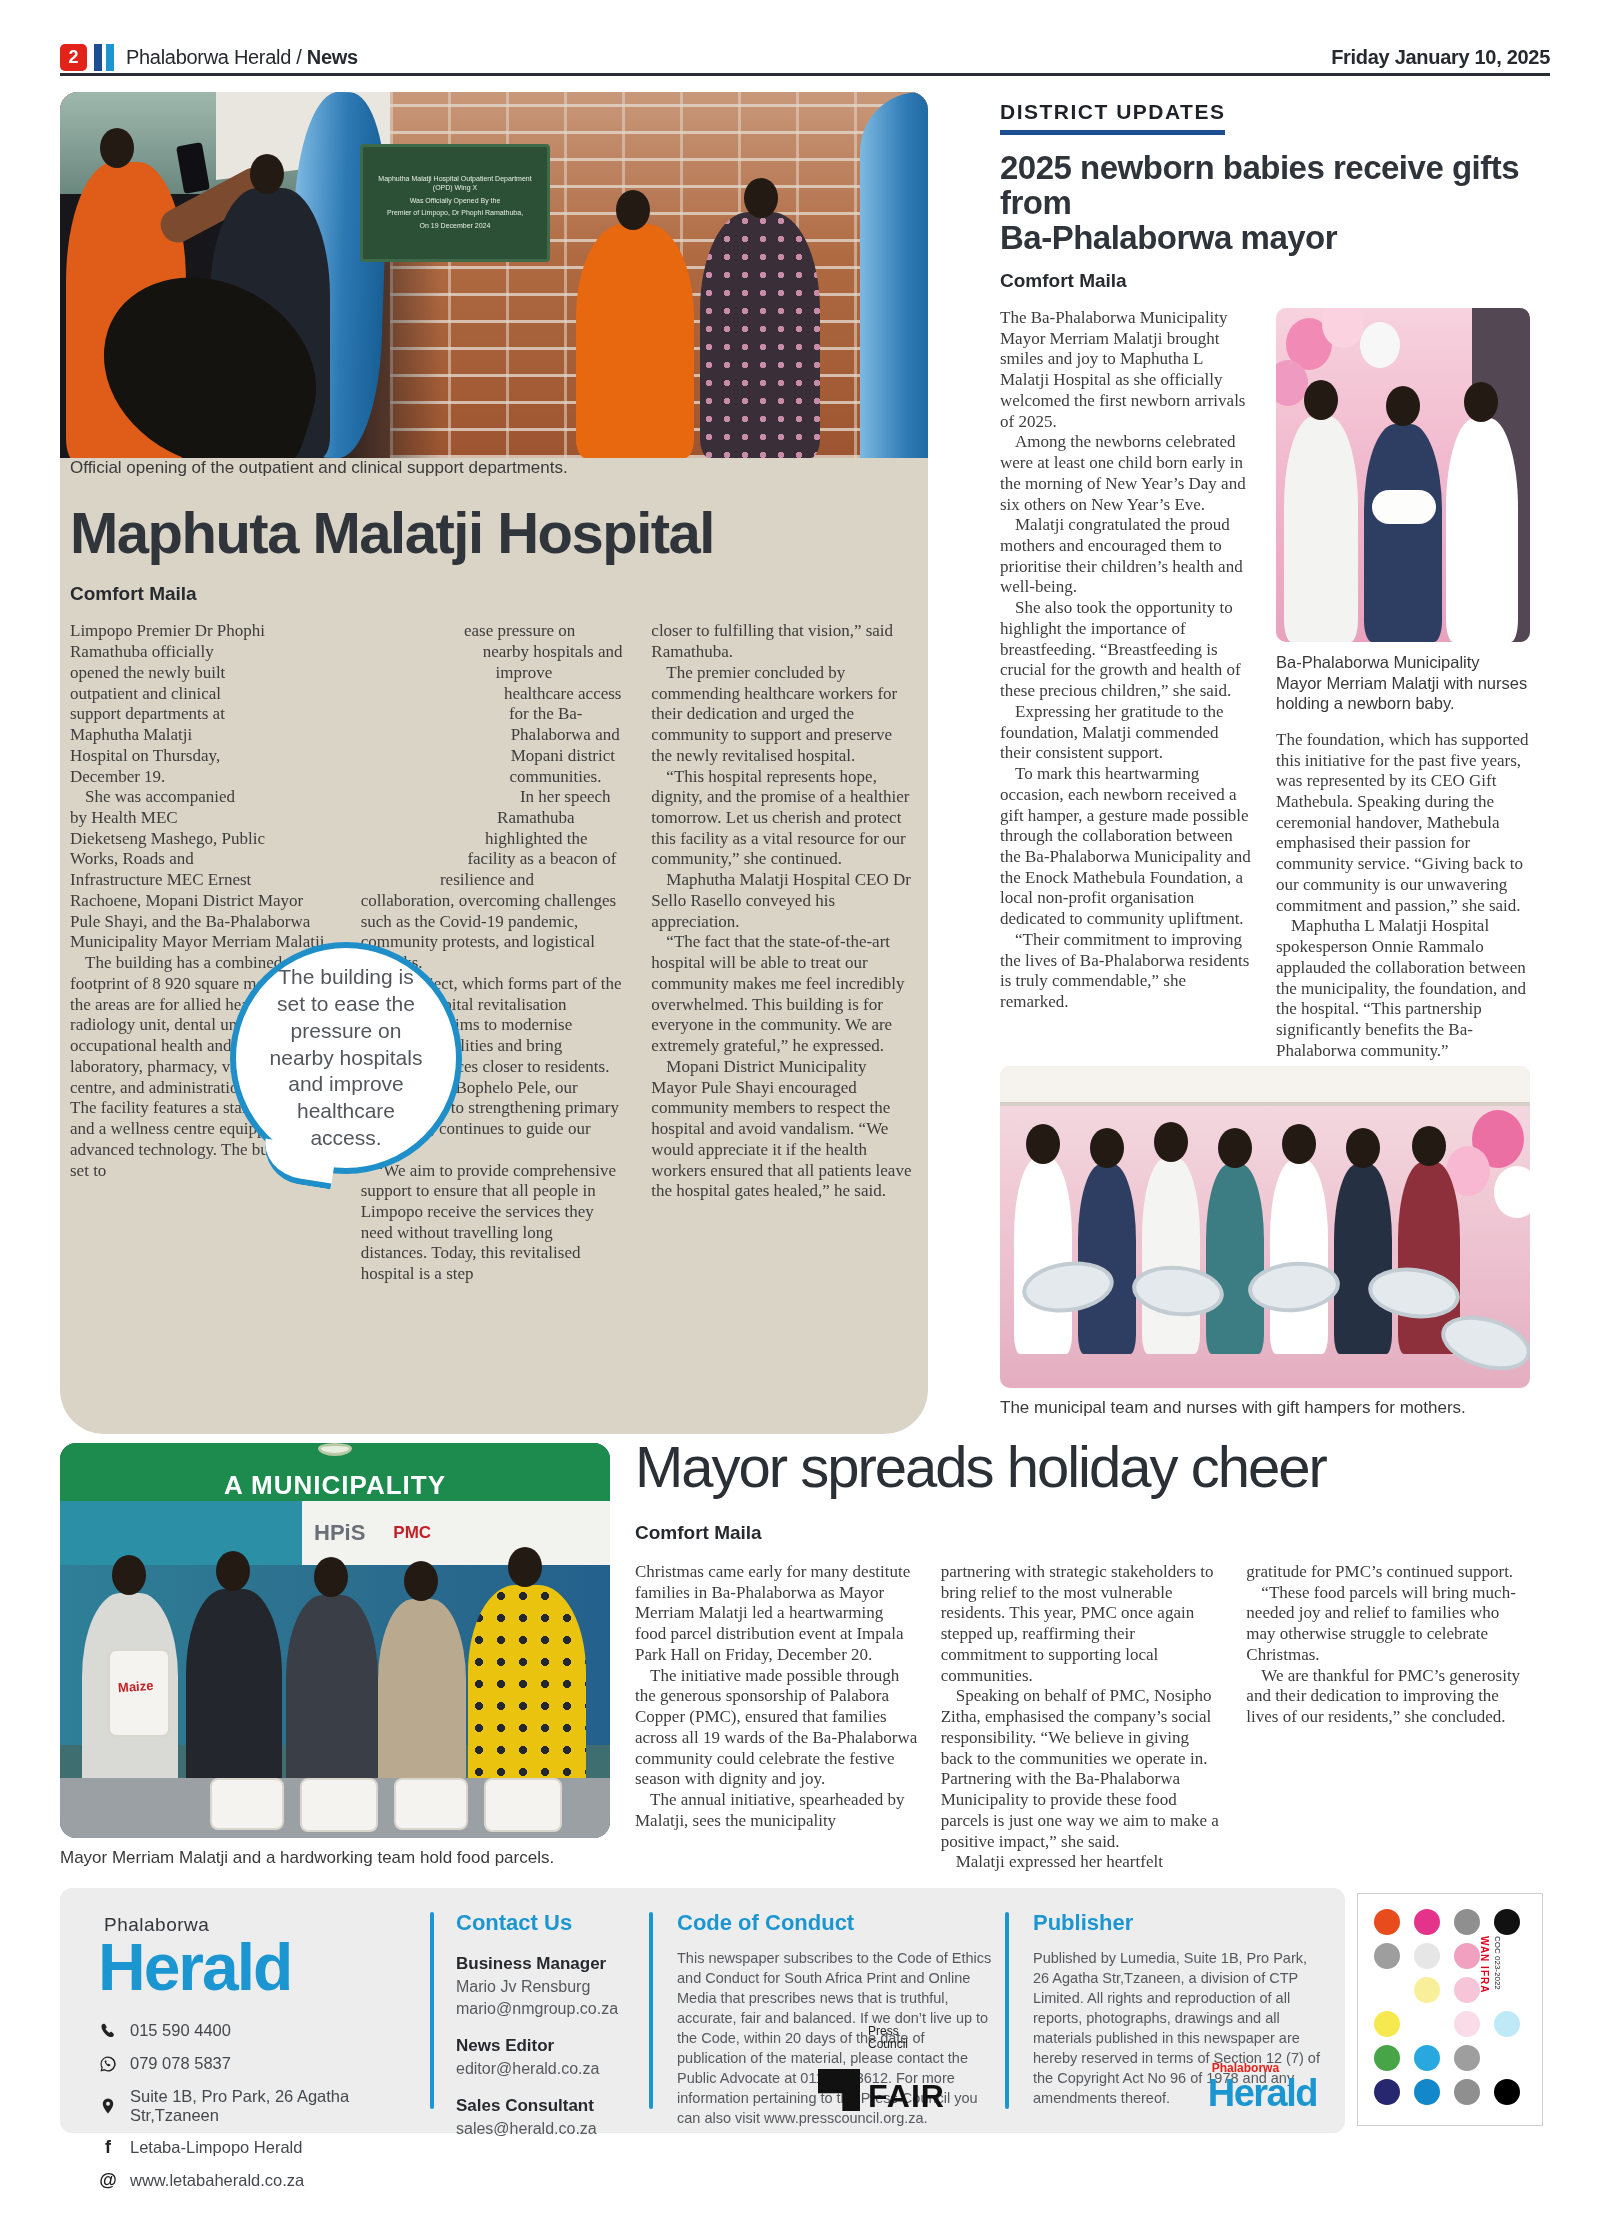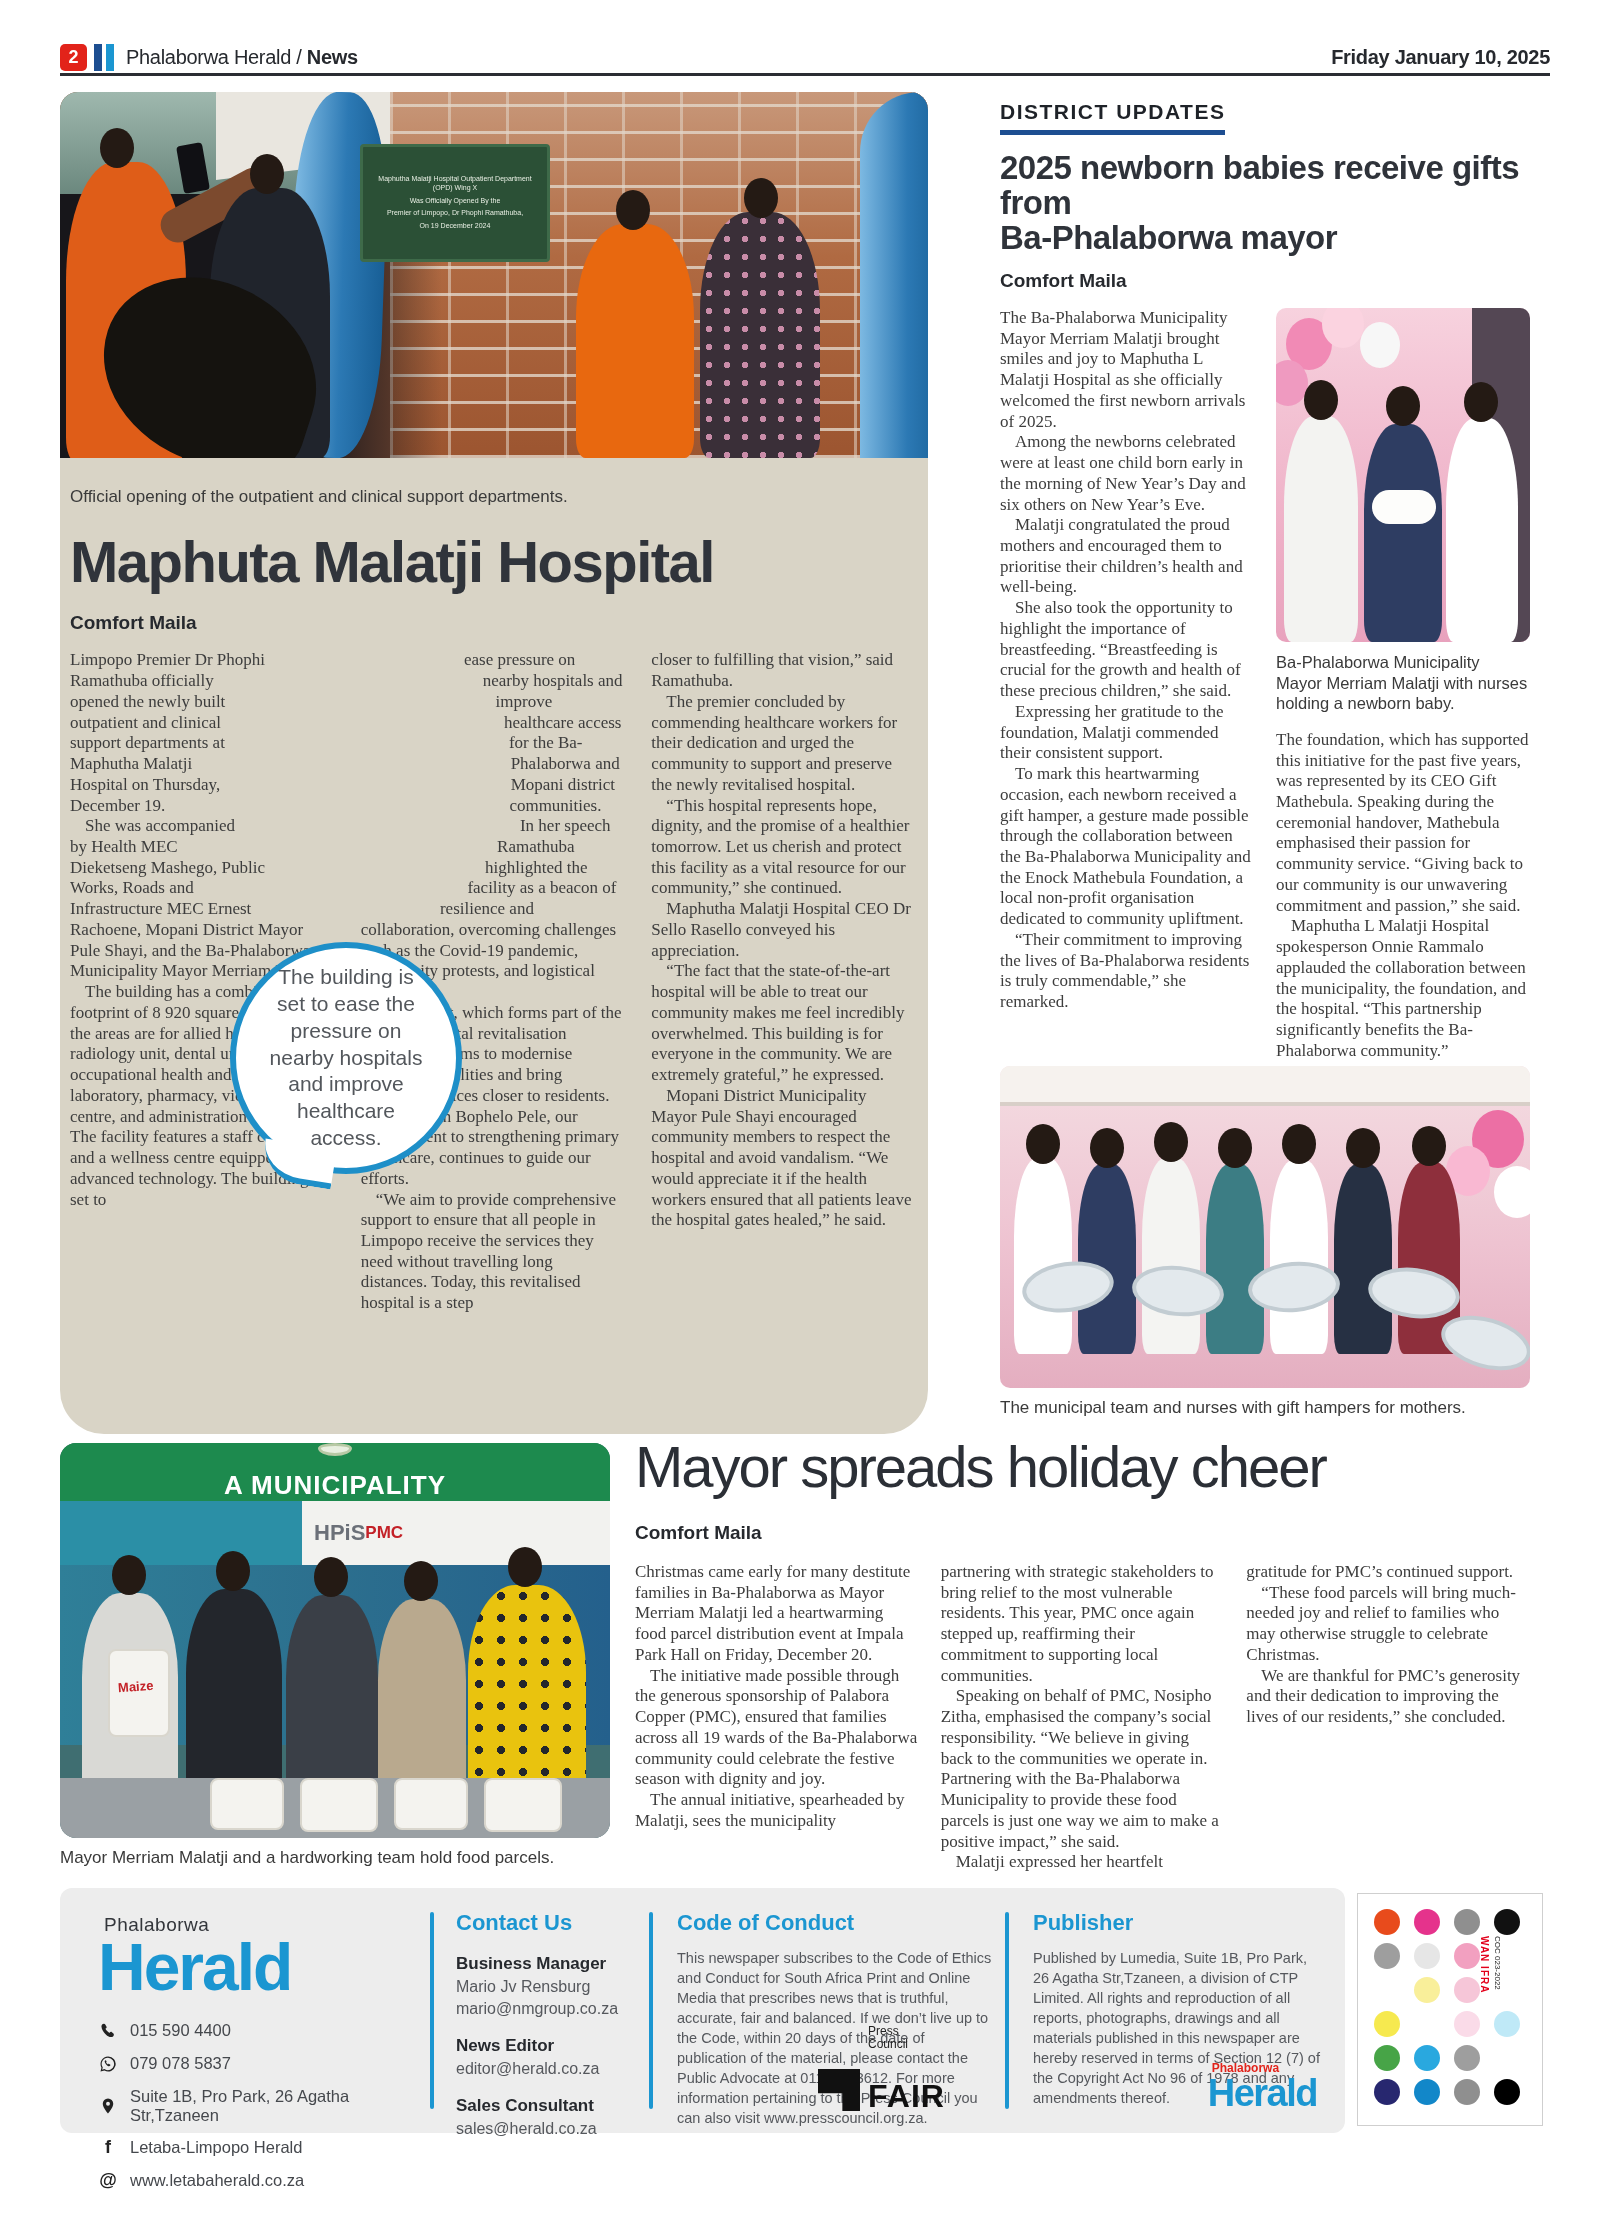--- a/index.html
+++ b/index.html
@@ -42,21 +42,21 @@
   .head { position:absolute; width:34px; height:40px; background:#241a14; border-radius:50%; }
   .p1-orange { left:6px; top:70px; width:120px; height:300px; background:#df5d18; }
   .p1-arm { position:absolute; left:96px; top:96px; width:120px; height:34px; background:#7c4a2e; border-radius:16px; transform:rotate(-28deg); }
   .p1-phone { position:absolute; left:120px; top:52px; width:26px; height:48px; background:#101014; border-radius:4px; transform:rotate(-10deg); }
   .p1-suit { left:150px; top:96px; width:120px; height:270px; background:#20242c; }
   .p1-owoman { left:516px; top:132px; width:118px; height:234px; background:#e8680f; }
   .p1-fwoman { left:640px; top:120px; width:120px; height:246px;
                background:#3a2f38; background-image:radial-gradient(#c98ca8 3px, transparent 3px); background-size:18px 18px; }
   .p1-hand { position:absolute; left:40px; top:190px; width:220px; height:180px; background:#15130f; border-radius:50% 60% 30% 60%; transform:rotate(18deg); }
 
-  .mcaption { padding:29px 10px 0 10px; font-size:17px; color:#3a3a3a; }
+  .mcaption { padding:0 10px 0 10px; font-size:17px; color:#3a3a3a; }
   .mheadline { padding:26px 10px 0 10px; font-weight:800; font-size:58px; line-height:0.99;
                letter-spacing:-1.5px; color:#30343b; }
   .mbyline { padding:22px 10px 0 10px; font-weight:700; font-size:19px; color:#26292e; }
 
   .mcols { position:relative; display:flex; gap:28px; padding:16px 14px 0 10px; }
   .serif p { font-family:"Liberation Serif", serif; font-size:17px; line-height:1.22; color:#3d3d3d; }
   .plist p + p { text-indent:15px; }
   .col { flex:1; min-width:0; }
   .pq-spacer-r { float:right; width:86px; height:246px; margin-top:268px; shape-outside:circle(138px at 128px 123px); }
   .pq-spacer-l { float:left; width:150px; height:252px; margin-top:268px; shape-outside:circle(142px at 8px 126px); }
@@ -88,21 +88,21 @@
                background:linear-gradient(180deg,#f4dde2 0%, #eec3d1 55%, #e4aec0 100%); }
   .ceil { position:absolute; left:0; top:0; width:100%; height:40px; background:#f6f2ee; border-bottom:4px solid #d8cfc8; }
   .bath { position:absolute; width:92px; height:50px; background:#e3e9ed; border:4px solid #c2ccd2; border-radius:50%; }
   .tcaption { margin-top:10px; font-size:17px; color:#3a3a3a; }
 
   
   .cheerphoto { position:absolute; left:60px; top:1443px; width:550px; height:395px; border-radius:16px; overflow:hidden; background:#3f6e71; }
   .p4-green { position:absolute; left:0; top:0; width:100%; height:58px; background:#1d8a4e; display:flex; align-items:center; gap:14px; padding:0 14px;flex-direction:column; }
   .p4-green .mun { color:#fff; font-weight:800; font-size:26px; letter-spacing:1px; }
   .crest { width:34px; height:38px; background:#e8efe0; border-radius:50% 50% 50% 50%/40% 40% 60% 60%; border:3px solid #b8c9a5; }
-  .p4-white { position:absolute; left:44%; top:58px; width:56%; height:64px; background:#f2f2ef; display:flex; align-items:center; gap:0; padding:0 12px; }
+  .p4-white { position:absolute; left:44%; top:58px; width:56%; height:64px; background:#f2f2ef; display:flex; align-items:center; gap:28px; padding:0 12px; }
   .p4-white .hpis { font-weight:700; font-size:22px; color:#6b7078; }
   .p4-white .pmc { font-weight:800; font-size:17px; color:#c32127; }
   .p4-blue { position:absolute; left:0; top:58px; width:44%; height:64px; background:#2b8fa6; }
   .p4-banner { position:absolute; left:0; top:122px; width:100%; height:180px; background:linear-gradient(90deg,#2f7f98 0%, #2c6f8e 50%, #24608c 100%); }
   .bag { position:absolute; background:#f4f3ef; border:2px solid #d9d6cd; border-radius:8px; }
   .baglabel { position:absolute; color:#c32127; font-weight:800; font-size:13px; transform:rotate(-4deg); }
   .p4-floor { position:absolute; left:0; bottom:0; width:100%; height:60px; background:#9aa0a4; }
   .cheercaption { position:absolute; left:60px; top:1848px; width:550px; font-size:17px; color:#3a3a3a; }
 
   .cheer { position:absolute; left:635px; top:1438px; width:895px; }

